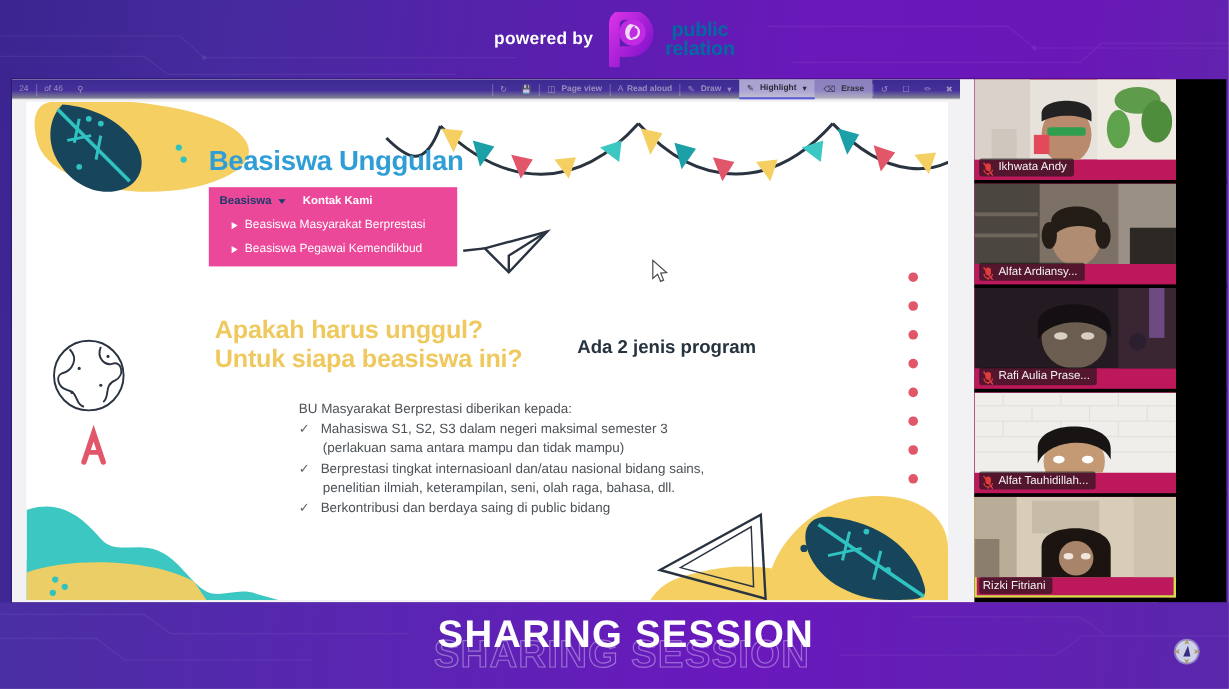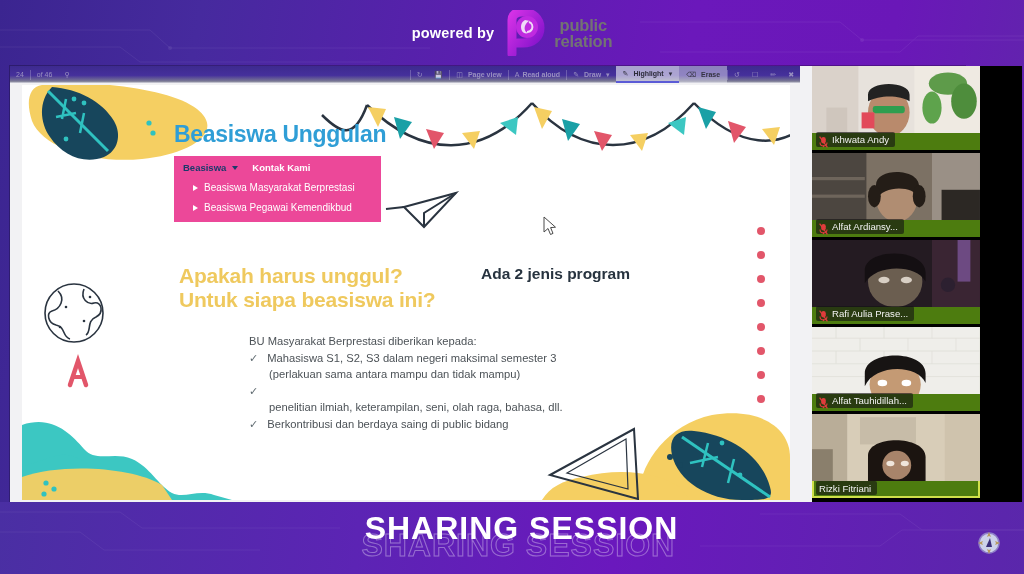--- a/index.html
+++ b/index.html
@@ -11,21 +11,21 @@
   }
   
   .circuit { position:absolute; left:0; top:0; width:1024px; height:574px; pointer-events:none; opacity:.20; }
 
   
   .brand-bar{ position:absolute; left:0; top:0; width:1024px; height:66px; display:flex;
               align-items:center; justify-content:center; gap:10px;text-align:center; }
   .powered{ color:#fff; font-size:14.5px; font-weight:bold; letter-spacing:.2px; }
   .pr-logo{ position:relative; width:42px; height:46px; }
   .pr-text{ display:flex; flex-direction:column; line-height:1.0; margin-left:-2px; }
-  .pr-text span{ color:#737373; font-size:16.5px; font-weight:bold; letter-spacing:-.2px;}
+  .pr-text span{ color:#0369a1; font-size:16.5px; font-weight:bold; letter-spacing:-.2px;}
 
   
   .screen-share{ position:absolute; left:10px; top:66px; width:955px; height:436px; background:#f2f2f4;
                  overflow:hidden; box-shadow:0 0 0 1px rgba(0,0,0,.25); }
   .pdf-toolbar{ position:absolute; left:0; top:0; width:790px; height:17px;
                 background:linear-gradient(180deg,#3d2a8f 0%,#45309b 55%,#7b7b93 90%,#dcdce4 100%);
                 display:flex; align-items:center; gap:0; font-size:7px; color:#b9b4cf; overflow:hidden;}
   .tb-item{ display:flex; align-items:center; gap:3px; padding:0 6px; white-space:nowrap; opacity:.72;}
   .tb-sep{ width:1px; height:10px; background:rgba(255,255,255,.22); }
   .tb-high{ background:rgba(235,235,245,.62); color:#2b2b38; height:17px; display:flex;
@@ -42,36 +42,36 @@
                 color:#2f9ed6; letter-spacing:-.3px; }
   .menu-box{ position:absolute; left:152px; top:71px; width:207px; background:#ec4899; padding:6px 9px 9px; }
   .menu-row1{ display:flex; align-items:center; gap:6px; color:#1b3a6b; font-size:9.5px; font-weight:bold;}
   .menu-row1 .kontak{ color:#ffffff; font-weight:bold; margin-left:8px;}
   .caret{ width:0;height:0;border-left:3.5px solid transparent;border-right:3.5px solid transparent;
           border-top:4.5px solid #1b3a6b; display:inline-block;}
   .menu-li{ display:flex; align-items:center; gap:6px; color:#fff; font-size:10px; margin-top:9px; padding-left:10px;}
   .tri{ width:0;height:0;border-top:3.5px solid transparent;border-bottom:3.5px solid transparent;
         border-left:5px solid #fff;}
 
-  .ada{ position:absolute; left:459px; top:180px; font-size:15.5px; font-weight:bold; color:#27333f;}
+  .ada{ position:absolute; left:459px; top:196px; font-size:15.5px; font-weight:bold; color:#27333f;}
 
   .yellow-h{ position:absolute; left:157px; top:179px; color:#efc95e; font-weight:bold; font-size:21px;
              line-height:1.16; letter-spacing:-.2px;}
   .body-txt{ position:absolute; left:227px; top:248px; width:420px; color:#4c5257; font-size:11.2px;
              line-height:1.48; }
   .b-line{ display:block; }
   .b-item{ display:flex; gap:9px; align-items:flex-start; }
   .chk{ color:#5f6a70; font-size:11px; line-height:1.48; }
   .b-sub{ padding-left:20px; display:block; }
 
   .cursor{ position:absolute; left:521px; top:131px; }
 
   
   .tiles{ position:absolute; left:812px; top:66px; width:210px; height:436px; background:#000; }
-  .tile{ position:relative; width:168px; height:84px; overflow:hidden; background:#4d7c0f; }
+  .tile{ position:relative; width:168px; height:84px; overflow:hidden; background:#be185d; }
   .tile .feed{ position:absolute; inset:0; }
   .tile.active{ box-shadow: inset 0 0 0 2px #cfe04a; }
   .gap{ height:3px; background:#000; }
   .namebar{ position:absolute; left:4px; bottom:3px; display:flex; align-items:center; gap:4px;
             background:rgba(20,20,20,.62); padding:1.5px 6px 1.5px 3px; border-radius:2px; }
   .namebar .nm{ color:#f2f2f2; font-size:9.6px; white-space:nowrap; }
   .mic{ width:9px; height:12px; position:relative; display:inline-block; }
 
   
   .bottom{ position:absolute; left:0; bottom:0; width:1024px; height:72px;
@@ -293,20 +293,21 @@
       <span class="b-line">BU Masyarakat Berprestasi diberikan kepada:</span>
 
       <div class="b-item">
         <span class="chk">✓</span>
         <span>Mahasiswa S1, S2, S3 dalam negeri maksimal semester 3</span>
       </div>
       <span class="b-sub">(perlakuan sama antara mampu dan tidak mampu)</span>
 
       <div class="b-item">
         <span class="chk">✓</span>
+        <span>Berprestasi tingkat internasioanl dan/atau nasional bidang sains,</span>
       </div>
       <span class="b-sub">penelitian ilmiah, keterampilan, seni, olah raga, bahasa, dll.</span>
 
       <div class="b-item">
         <span class="chk">✓</span>
         <span>Berkontribusi dan berdaya saing di public bidang</span>
       </div>
     </div>
 
     <svg class="cursor" width="14" height="20" viewBox="0 0 14 20">

